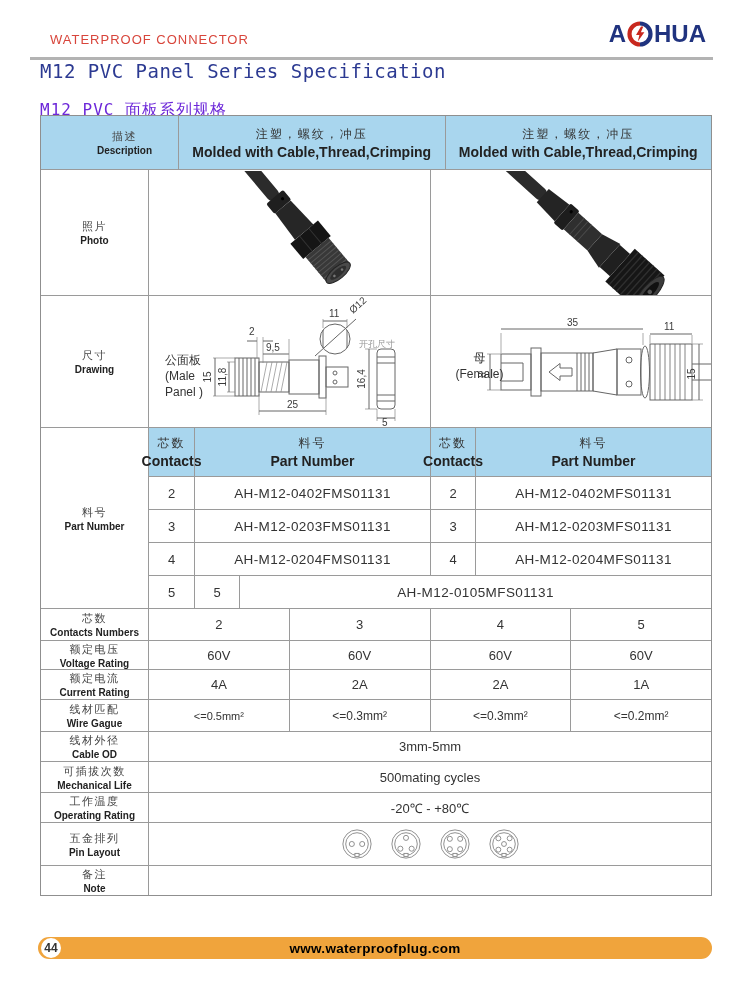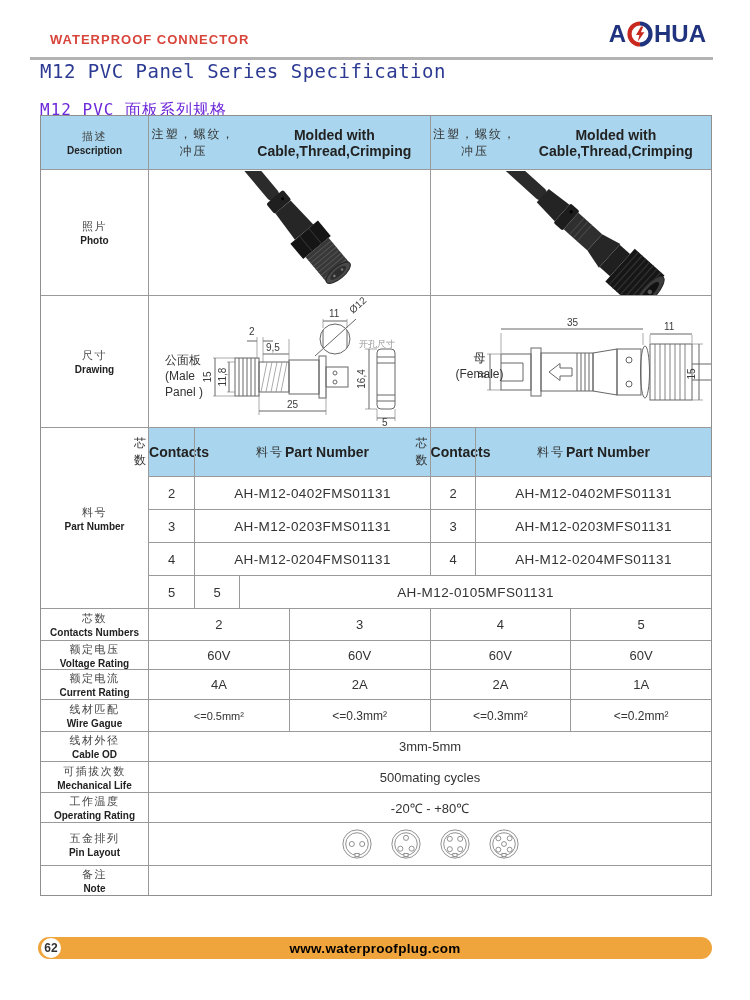--- a/index.html
+++ b/index.html
@@ -1,44 +1,44 @@
 <!DOCTYPE html>
 <html><head>
 <meta charset="utf-8">
 <style>
   html,body { margin:0; padding:0; background:#fff; }
   .page { position:relative; width:750px; height:1000px; background:#fff;
           font-family:"Liberation Sans",sans-serif; overflow:hidden; color:#333; }
 
   
-  .brand { position:absolute; left:50px; top:32px; font-size:13px; font-weight:bold;
+  .brand { position:absolute; left:50px; top:32px; font-size:13px; font-weight:normal;
            letter-spacing:1px; color:#d8453b; }
   .logo { position:absolute; right:44px; top:20px; display:flex; align-items:center; gap:1px;
           font-weight:bold; font-size:24px; color:#20337f; }
   .rule { position:absolute; left:30px; top:57px; width:683px; height:3px; background:#b3b3b3; }
   .title-en { position:absolute; left:40px; top:60px; font-family:"DejaVu Sans Mono",monospace;
               font-size:19px; color:#2c3a92; letter-spacing:0.5px; }
   .title-zh { position:absolute; left:40px; top:100px; font-family:"DejaVu Sans Mono",monospace;
               font-size:16px; color:#6d28d9; letter-spacing:1px; }
 
   
   .spec-table { position:absolute; left:40px; top:115px; width:672px;
                 border:1px solid #8f8f8f; box-sizing:border-box; background:#fff; }
   .t-row { display:flex; border-top:1px solid #9a9a9a; box-sizing:border-box; align-items:stretch; }
-  .t-row.first { border-top:none; }
+  .t-row.first { border-top:none;padding-left:30px; }
   .lbl { flex:0 0 108px; width:108px; box-sizing:border-box; border-right:1px solid #9a9a9a;
          display:flex; flex-direction:column; align-items:center; justify-content:center;
          text-align:center; gap:1px; padding:2px 2px; }
   .lbl .zh { font-size:11px; color:#444; letter-spacing:1.5px; }
   .lbl .en { font-size:10px; font-weight:bold; color:#222; }
   .cell { box-sizing:border-box; display:flex; align-items:center; justify-content:center;
           font-size:13px; color:#333; }
   .cell + .cell { border-left:1px solid #9a9a9a; }
   .g { flex:1 1 0; }
-  .stack { flex-direction:row; gap:1px; text-align:center; }
+  .stack { flex-direction:column; gap:1px; text-align:center; }
   .blue { background:#a9d6ee; }
   .zh12 { font-size:12px; letter-spacing:2px; color:#333; }
   .en11 { font-size:14px; font-weight:bold; color:#222; }
 
   .h53{height:53px} .h126{height:126px} .h132{height:132px} .h48{height:48px}
   .h33{height:33px} .h32{height:32px} .h30{height:30px} .h29{height:29px}
   .h31{height:31px} .h26{height:26px} .h43{height:43px}
 
   .pn-block { flex:1 1 0; display:flex; flex-direction:column; }
   .pn-row { display:flex; border-top:1px solid #9a9a9a; box-sizing:border-box; }
@@ -476,17 +476,17 @@
       <div class="lbl">
         <div class="zh">备注</div>
         <div class="en">Note</div>
       </div>
       <div class="cell g"></div>
     </div>
 
   </div>
 
   <div class="footer-bar">
-    <div class="page-dot">62</div>
+    <div class="page-dot">44</div>
     <div class="site-url">www.waterproofplug.com</div>
   </div>
 
 </div>
 
 </body></html>

